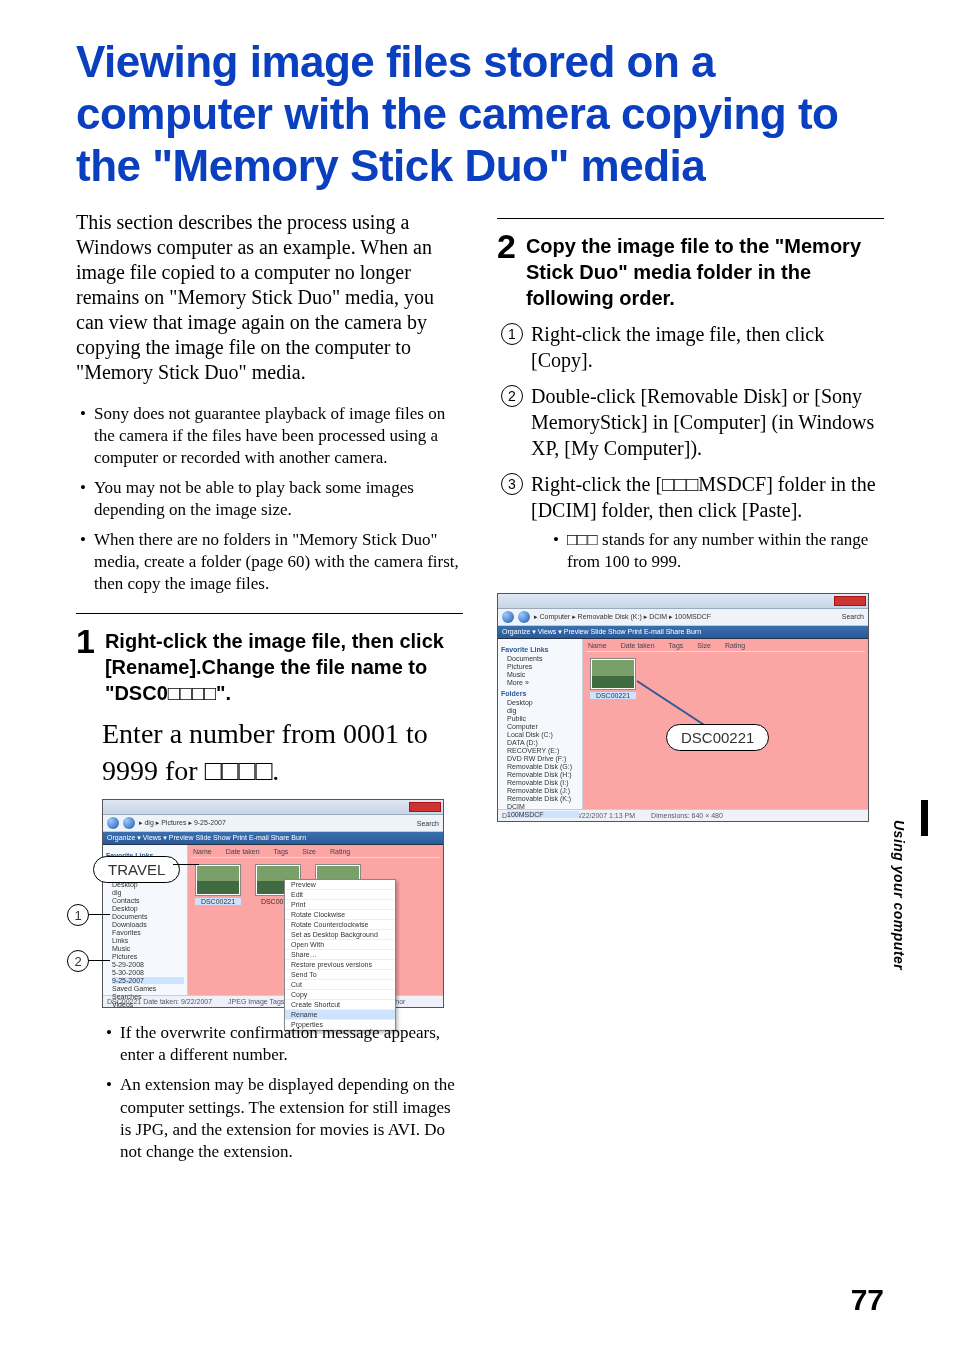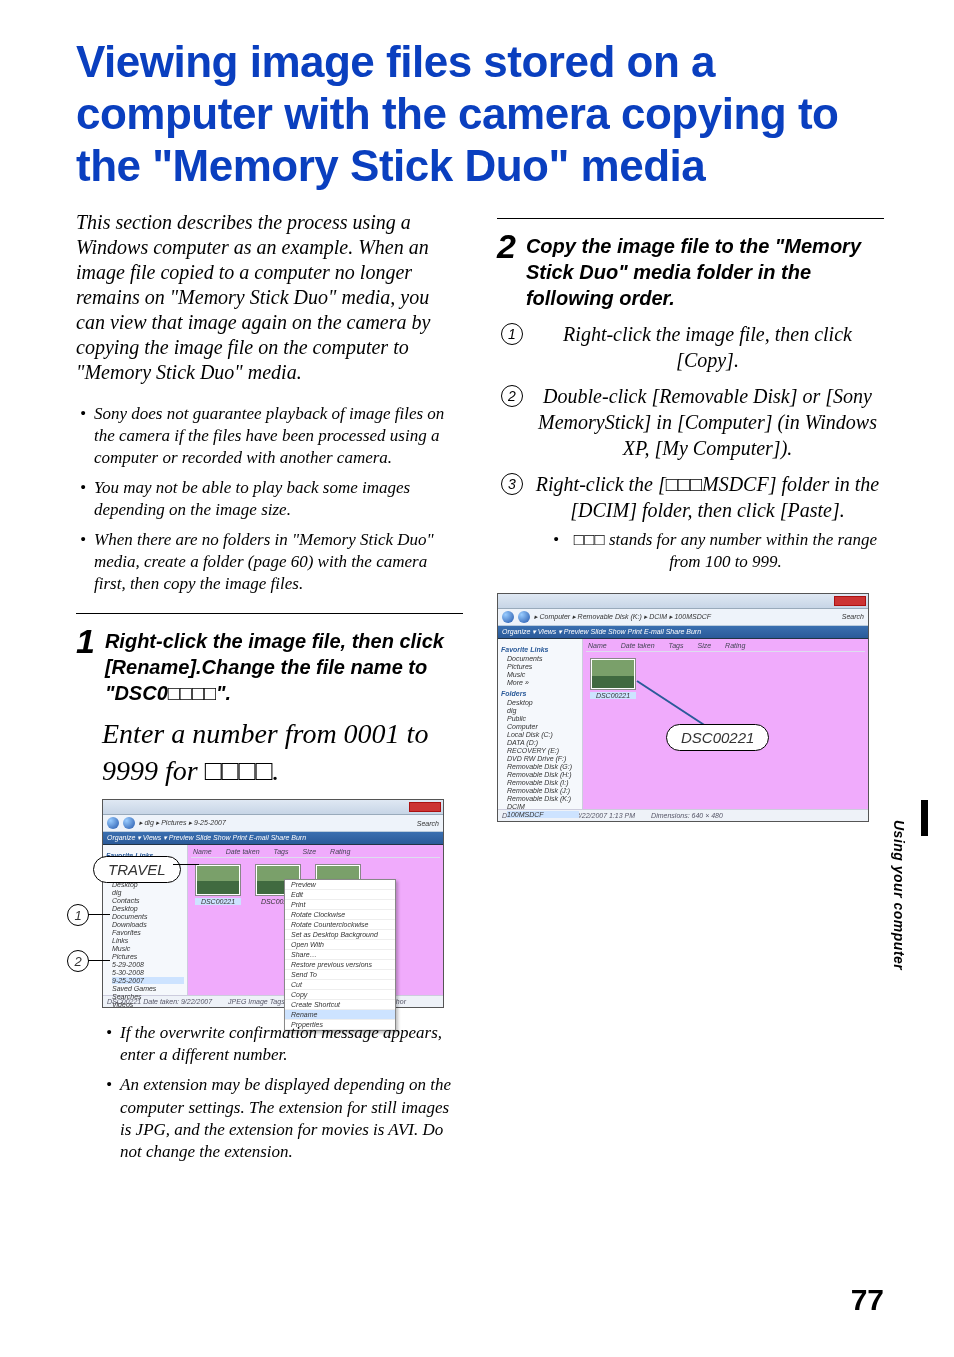--- a/index.html
+++ b/index.html
@@ -19,21 +19,20 @@
     font-family: Arial, Helvetica, sans-serif;
     font-weight: 900;
     font-size: 44px;
     line-height: 1.18;
     letter-spacing: -0.5px;
     margin: 0 0 18px 0;
   }
   .columns {
     display: flex;
     gap: 34px;
-    font-style: italic;
   }
   .col {
     flex: 1 1 0;
     min-width: 0;
   }
   .intro {
     font-size: 20px;
     line-height: 1.25;
     margin: 0 0 18px 0;
   }
@@ -102,21 +101,20 @@
     line-height: 1.3;
     margin: 0 0 10px 26px;
   }
   ol.circled {
     list-style: none;
     counter-reset: circ;
     padding: 0 0 0 4px;
     margin: 0 0 14px 0;
     font-size: 20px;
     line-height: 1.3;
-    text-align: center;
   }
   ol.circled > li {
     counter-increment: circ;
     position: relative;
     padding-left: 30px;
     margin-bottom: 10px;
   }
   ol.circled > li::before {
     content: counter(circ);
     position: absolute;
@@ -169,21 +167,21 @@
 
   
   .shot {
     border: 1px solid #555;
     margin: 8px 0 14px 26px;
     width: 340px;
     font-family: Arial, Helvetica, sans-serif;
     font-size: 7px;
     color: #333;
     position: relative;
-    background: #f0abfc;
+    background: #fca5a5;
   }
   .shot2 { margin-left: 0; width: 370px; }
   .shot-top {
     background: linear-gradient(#dfe8f3, #c7d5e6);
     height: 14px;
     border-bottom: 1px solid #9ab;
     position: relative;
   }
   .shot-top .winbtn {
     position: absolute;

